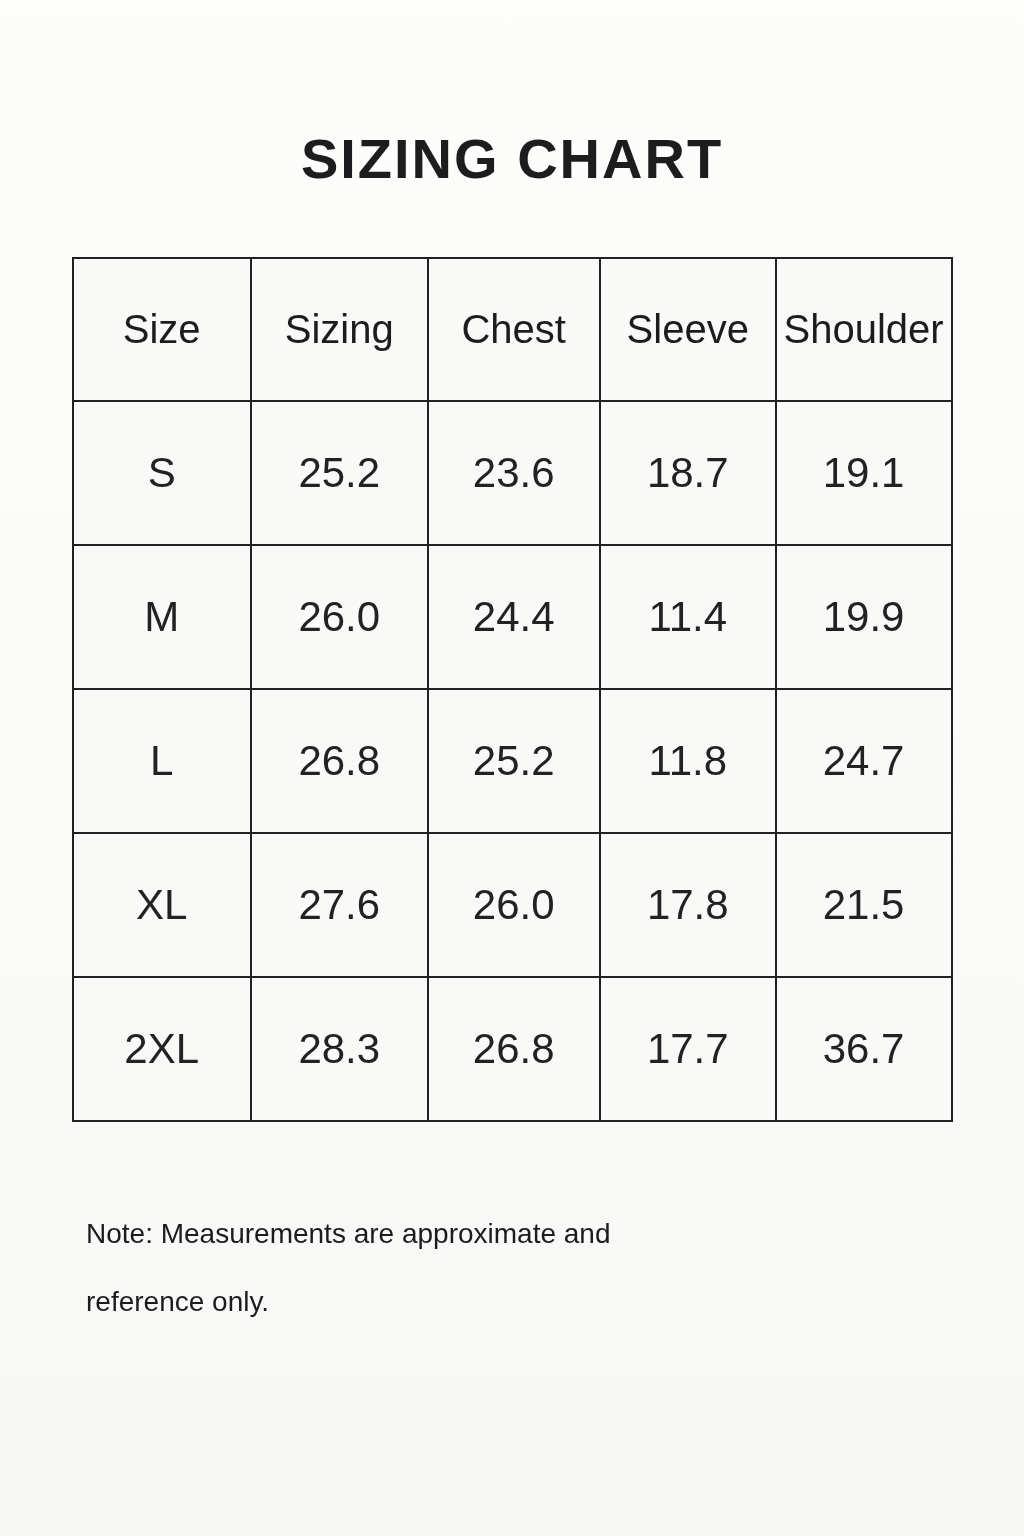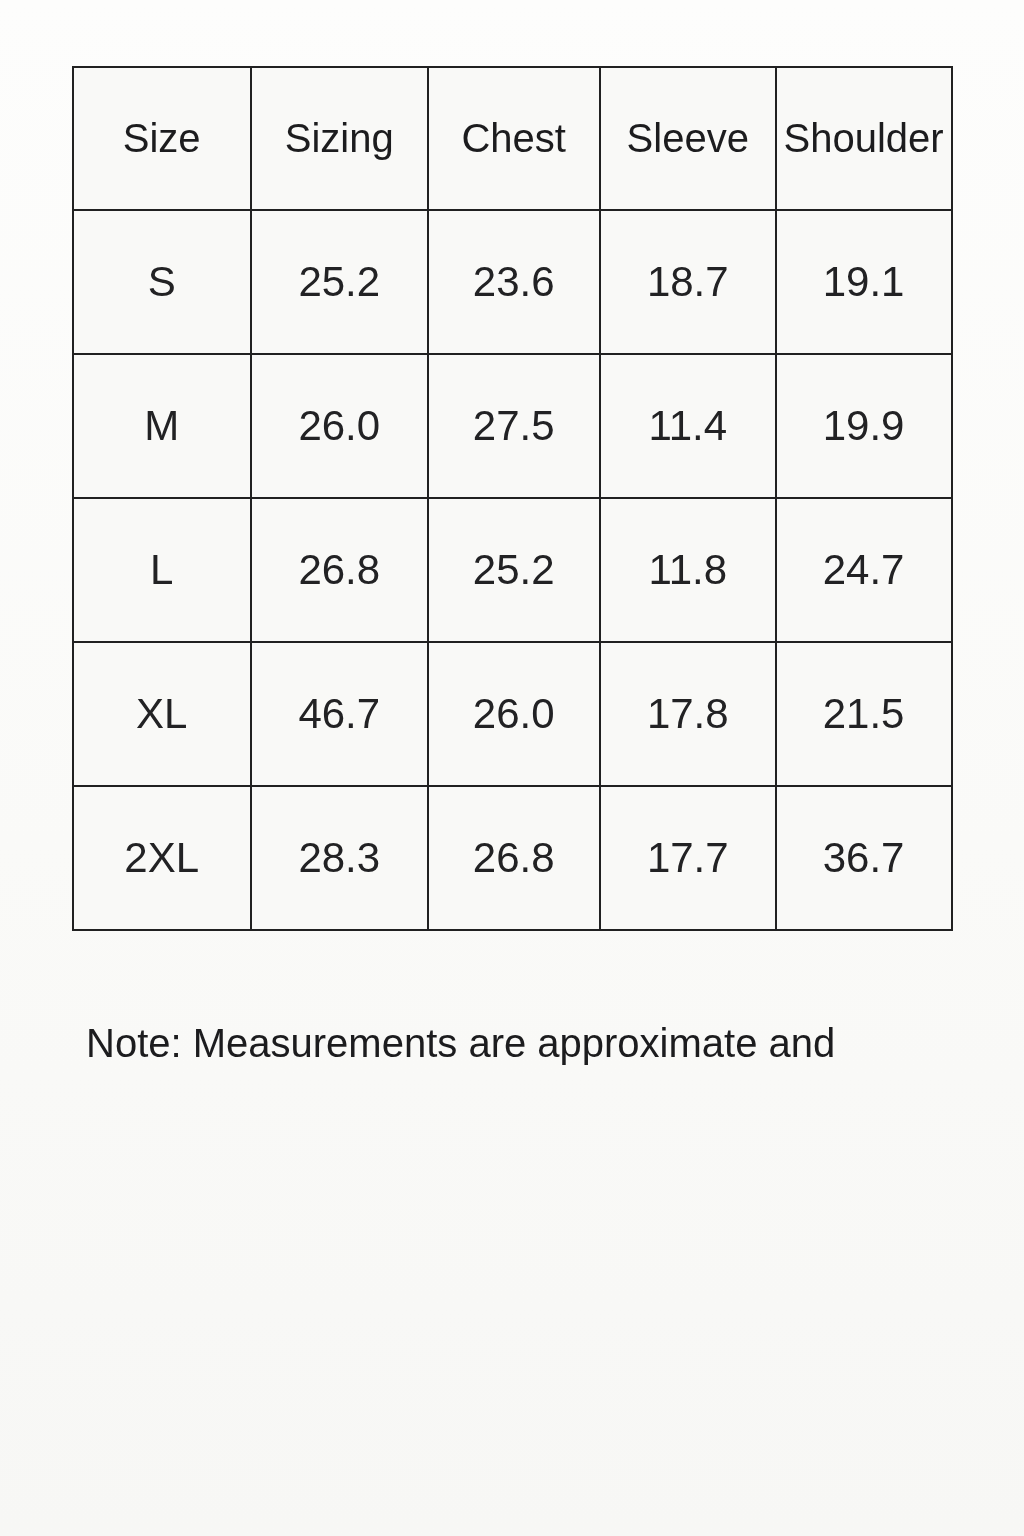--- a/index.html
+++ b/index.html
@@ -57,34 +57,35 @@
     font-weight: 400;
     color: #222224;
   }
   .sizing-table col.col-size     { width: 20.3%; }
   .sizing-table col.col-length   { width: 20.1%; }
   .sizing-table col.col-chest    { width: 19.6%; }
   .sizing-table col.col-sleeve   { width: 20.0%; }
   .sizing-table col.col-shoulder { width: 20.0%; }
   .note {
     margin: 78px 60px 0 86px;
-    font-size: 40px;
+    font-size: 28px;
     line-height: 68px;
     font-weight: 400;
     color: #1c1c1e;
   }
   .note-line {
     display: block;
   }
 </style>
 </head>
 <body>
 
 <div class="page">
 
+  <h1 class="title">SIZING CHART</h1>
 
   <table class="sizing-table">
     <colgroup>
       <col class="col-size">
       <col class="col-length">
       <col class="col-chest">
       <col class="col-sleeve">
       <col class="col-shoulder">
     </colgroup>
     <thead>
@@ -100,45 +101,46 @@
       <tr>
         <td>S</td>
         <td>25.2</td>
         <td>23.6</td>
         <td>18.7</td>
         <td>19.1</td>
       </tr>
       <tr>
         <td>M</td>
         <td>26.0</td>
-        <td>27.5</td>
+        <td>24.4</td>
         <td>11.4</td>
         <td>19.9</td>
       </tr>
       <tr>
         <td>L</td>
         <td>26.8</td>
         <td>25.2</td>
         <td>11.8</td>
         <td>24.7</td>
       </tr>
       <tr>
         <td>XL</td>
-        <td>46.7</td>
+        <td>27.6</td>
         <td>26.0</td>
         <td>17.8</td>
         <td>21.5</td>
       </tr>
       <tr>
         <td>2XL</td>
         <td>28.3</td>
         <td>26.8</td>
         <td>17.7</td>
         <td>36.7</td>
       </tr>
     </tbody>
   </table>
 
   <p class="note">
     <span class="note-line">Note: Measurements are approximate and</span>
+    <span class="note-line">reference only.</span>
   </p>
 
 </div>
 
 </body></html>

